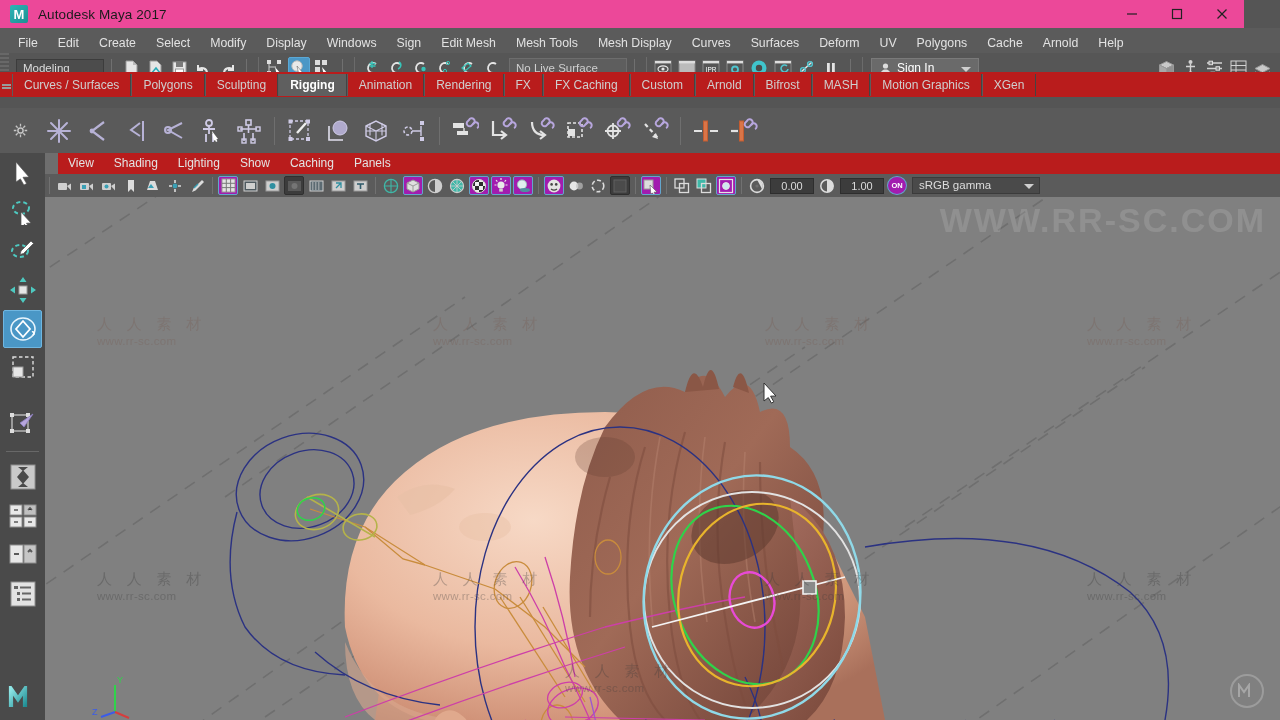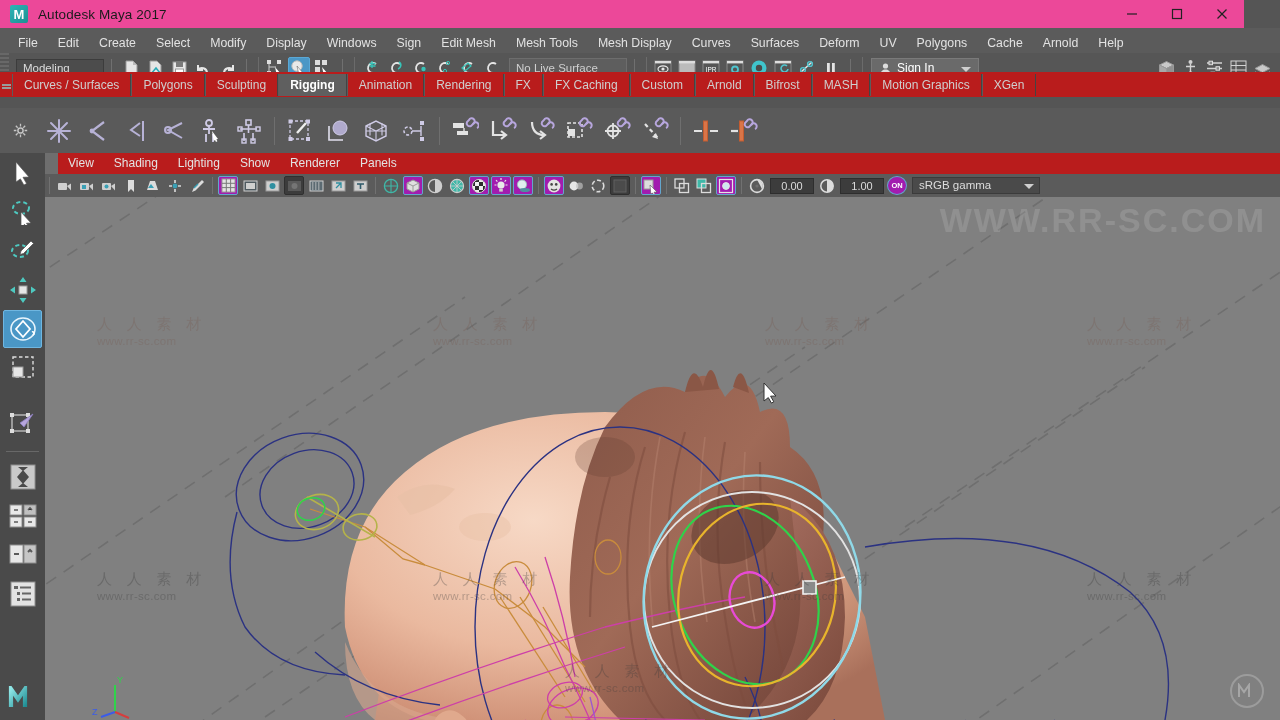--- a/index.html
+++ b/index.html
@@ -617,21 +617,21 @@
     </div>
   </div>
 
   <div class="panel">
 
     <div class="panelmenu">
       <div class="pm">View</div>
       <div class="pm">Shading</div>
       <div class="pm">Lighting</div>
       <div class="pm">Show</div>
-      <div class="pm">Renderer</div>
+      <div class="pm">Caching</div>
       <div class="pm">Panels</div>
     </div>
 
     <div class="panelbar">
       <div class="psep"></div>
       <div class="pbtn">
         <svg width="16" height="14" viewBox="0 0 16 14">
             <rect x="1" y="4" width="9" height="7" rx="1" fill="#cfcfcf"></rect>
             <path d="M10 7l4-2.5v7z" fill="#cfcfcf"></path>
           </svg>

